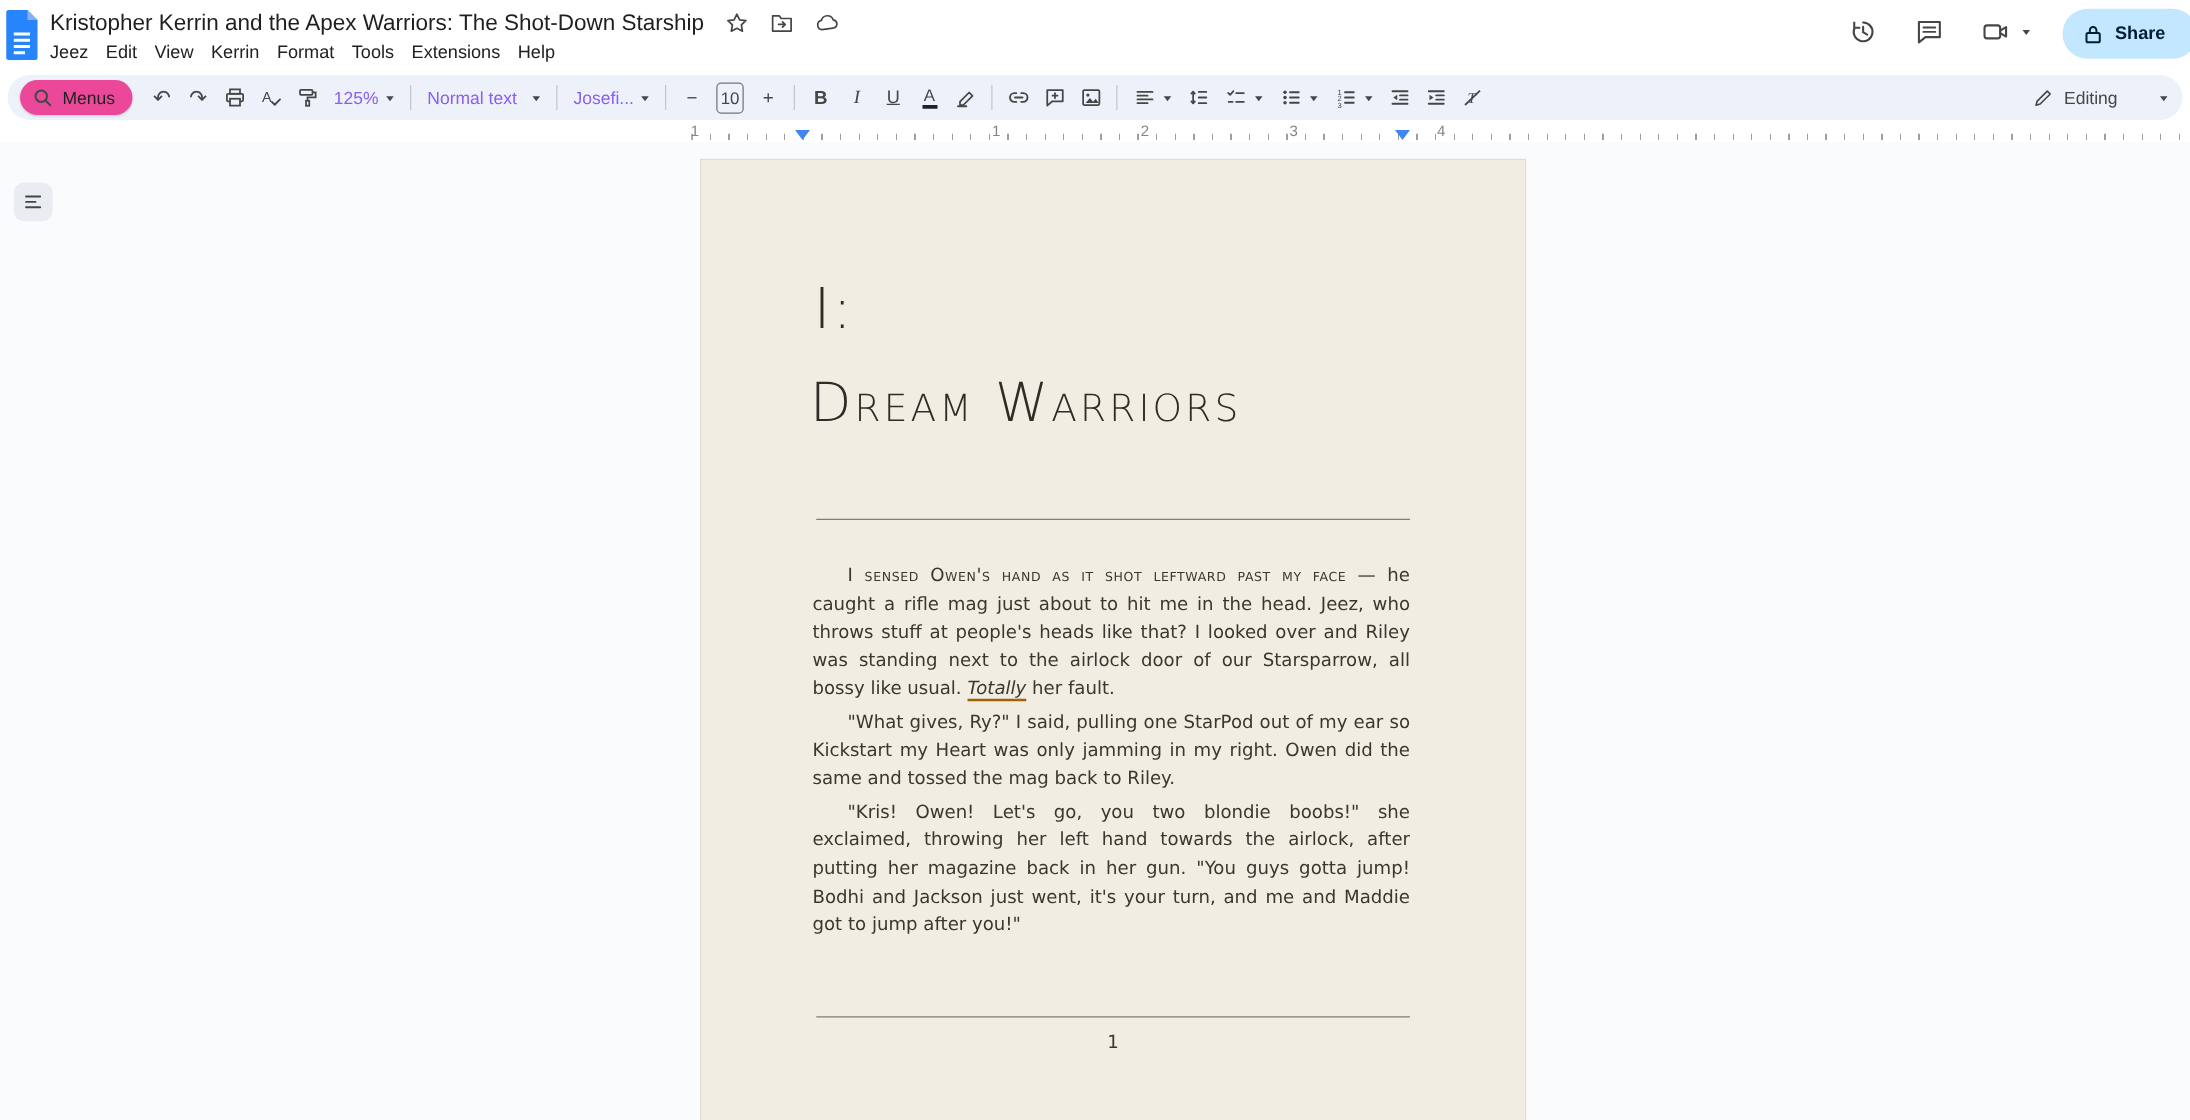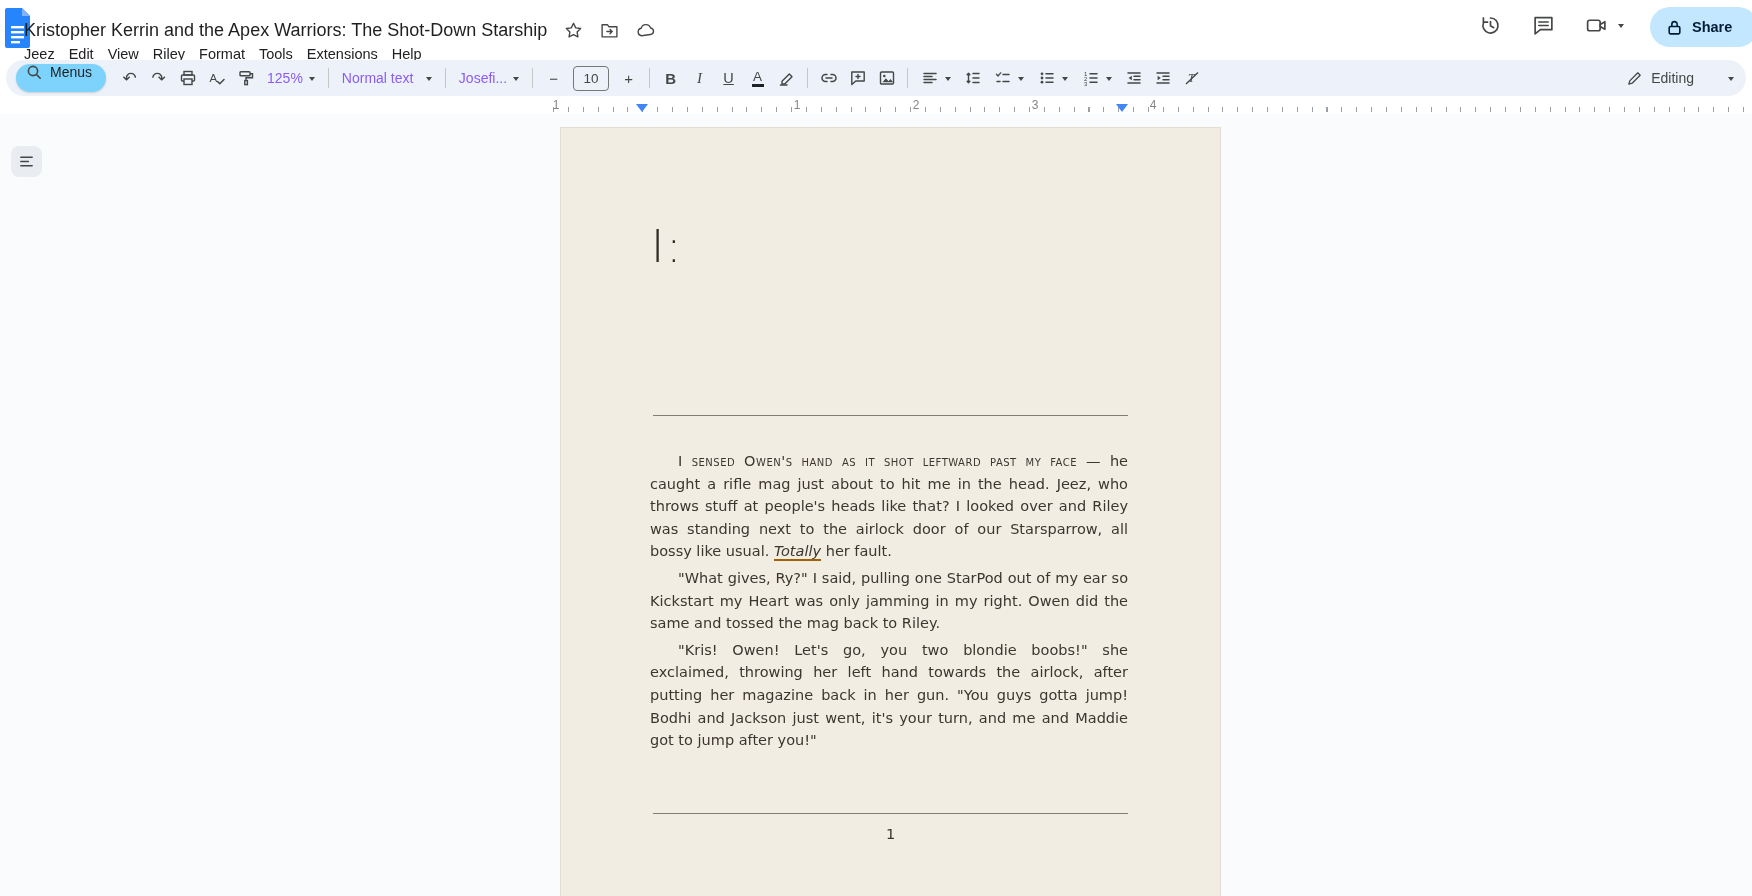--- a/index.html
+++ b/index.html
@@ -6,21 +6,21 @@
   html,body { margin:0; padding:0; }
   body {
     width:1752px; height:896px; position:relative; overflow:hidden;
     background:#ffffff; font-family:"Liberation Sans", sans-serif;
     -webkit-font-smoothing:antialiased;
   }
 
   
   .header { position:absolute; top:0; left:0; right:0; height:58px; background:#fff; }
   .docs-logo { position:absolute; left:3px; top:8px; }
-  .title-block { position:absolute; left:24px; top:8px;margin-top:12px; }
+  .title-block { position:absolute; left:40px; top:8px; }
   .title-row { display:flex; align-items:center; gap:17px; }
   .doc-title { font-size:18px; color:#1f1f1f; white-space:nowrap; }
   .title-icon { display:flex; align-items:center; color:#444746; }
   .menu-row { display:flex; margin-top:3px; margin-left:-7px; }
   .menu-item { font-size:14.5px; color:#202124; padding:2px 7px; border-radius:4px; cursor:pointer; }
 
   .top-icons { position:absolute; top:14px; right:128px; display:flex; gap:30px; align-items:center; }
   .top-icon { color:#444746; display:flex; align-items:center; }
   .vid-wrap { display:flex; align-items:center; gap:6px; }
 
@@ -31,38 +31,38 @@
     font-size:14.5px; font-weight:bold;
   }
 
   
   .toolbar {
     position:absolute; top:60px; left:6px; right:6px; height:36px;
     background:#edf2fa; border-radius:20px;
     display:flex; align-items:center; padding:0 10px; gap:2px;
   }
   .menus-pill {
-    height:28px; background:#7dd3fc; border-radius:16px; display:flex; align-items:flex-start;
+    height:28px; background:#ec4899; border-radius:16px; display:flex; align-items:center;
     gap:8px; padding:0 14px 0 10px; box-shadow:0 1px 2px rgba(60,64,67,.2); margin-right:8px;
   }
   .menus-label { font-size:14px; color:#1f1f1f; }
   .tbtn {
     min-width:27px; height:27px; border-radius:4px; display:flex; align-items:center;
     justify-content:center; color:#444746; cursor:pointer; flex:0 0 auto;
   }
   .tbtn.wide { padding:0 6px; gap:2px; }
   .glyph { font-size:17px; line-height:1; color:#444746; }
   .caret { width:0; height:0; border:3.5px solid transparent; border-top:4.5px solid #444746; margin-top:4px; margin-left:4px; }
   .sep { width:1px; height:20px; background:#c4c7c5; margin:0 5px; flex:0 0 auto; }
   .zoom-label, .style-label, .font-label { font-size:14px; color:#8b5cf6; }
   .style-ctl { padding:0 4px; }
   .style-label { min-width:78px; }
   .font-label { min-width:44px; text-align:center; }
   .size-box {
-    width:36px; height:25px; border:1px solid #747775; border-radius:4px;
+    width:22px; height:25px; border:1px solid #747775; border-radius:4px;
     display:flex; align-items:center; justify-content:center; font-size:13.5px; color:#444746;
     margin:0 4px; background:transparent;
   }
   .b-glyph { font-weight:bold; font-size:15px; }
   .i-glyph { font-style:italic; font-size:15px; font-family:"Liberation Serif", serif; }
   .u-glyph { text-decoration:underline; font-size:14.5px; }
   .a-color { font-size:13.5px; border-bottom:3.5px solid #202124; line-height:1.15; padding:0 1.5px; }
   .mode-ctl { margin-left:auto; display:flex; align-items:center; gap:8px; padding:0 2px; color:#444746; }
   .mode-label { font-size:14px; color:#444746; }
   .mode-ctl .caret { margin-left:26px; }
@@ -144,21 +144,21 @@
       <span class="title-icon">
         <svg width="20" height="19" viewBox="0 0 19 18">
             <path d="M5.3 14 a3.6 3.6 0 0 1-.4-7.1 4.7 4.7 0 0 1 9-.3 3.1 3.1 0 0 1 .3 6.1 l-.6.1z" fill="none" stroke="#444746" stroke-width="1.3" stroke-linejoin="round"></path>
           </svg>
       </span>
     </div>
     <div class="menu-row">
       <span class="menu-item">Jeez</span>
       <span class="menu-item">Edit</span>
       <span class="menu-item">View</span>
-      <span class="menu-item">Riley</span>
+      <span class="menu-item">Kerrin</span>
       <span class="menu-item">Format</span>
       <span class="menu-item">Tools</span>
       <span class="menu-item">Extensions</span>
       <span class="menu-item">Help</span>
     </div>
   </div>
 
   <div class="top-icons">
     <span class="top-icon">
       <svg width="23" height="23" viewBox="0 0 22 22">
@@ -387,20 +387,21 @@
 
 <div class="canvas">
   <div class="outline-btn">
     <svg width="17" height="17" viewBox="0 0 18 18">
         <path d="M3 4.5 h12 M3 9 h8 M3 13.5 h12" stroke="#444746" stroke-width="1.6" stroke-linecap="round"></path>
       </svg>
   </div>
 
   <div class="page doc-font">
     <div class="chapter-num doc-font">I:</div>
+    <div class="chapter-title doc-font">Dream Warriors</div>
     <div class="hrule rule-top"></div>
     <div class="doc-body doc-font">
         <p><span class="run-smallcaps">I sensed Owen's hand as it shot leftward past my face — </span><span class="run-normal">he caught a rifle mag just about to hit me in the head. Jeez, who throws stuff at people's heads like that? I looked over and Riley was standing next to the airlock door of our Starsparrow, all bossy like usual. </span><span class="run-italic-underline">Totally</span><span class="run-normal"> her fault.</span></p>
         <p><span class="run-normal">"What gives, Ry?" I said, pulling one StarPod out of my ear so Kickstart my Heart was only jamming in my right. Owen did the same and tossed the mag back to Riley.</span></p>
         <p><span class="run-normal">"Kris! Owen! Let's go, you two blondie boobs!" she exclaimed, throwing her left hand towards the airlock, after putting her magazine back in her gun. "You guys gotta jump! Bodhi and Jackson just went, it's your turn, and me and Maddie got to jump after you!"</span></p>
       </div>
     <div class="hrule rule-bottom"></div>
     <div class="page-num doc-font">1</div>
   </div>
 </div>

